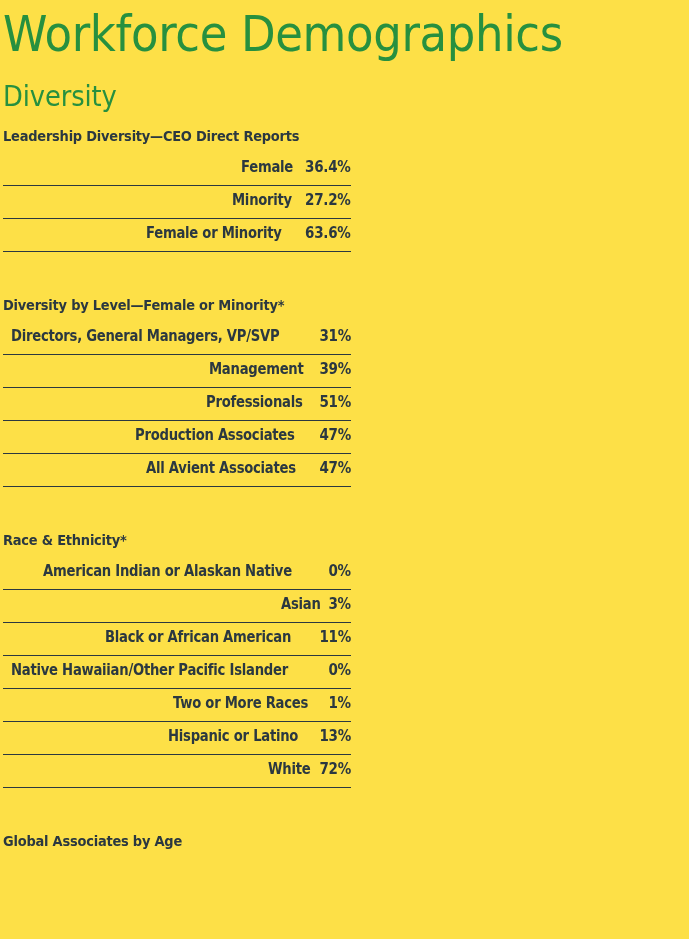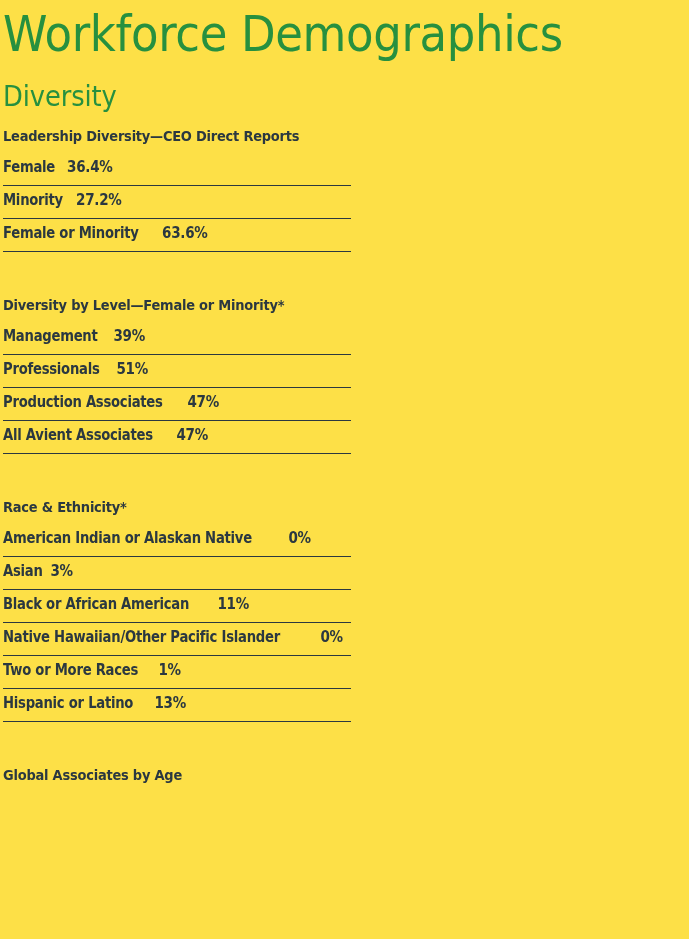--- a/index.html
+++ b/index.html
@@ -71,21 +71,21 @@
     transform: scaleX(0.93);
     transform-origin: 0 50%;
     margin: 0 0 10px 0;
   }
 
   .rows { width: 348px; }
 
   .row {
     display: flex;
     align-items: baseline;
-    justify-content: flex-start;
+    justify-content: flex-end;
     height: 33px;
     box-sizing: border-box;
     border-bottom: 1.4px solid #2b3840;
     padding-bottom: 2px;
   }
 
   .row-label,
   .row-value {
     font-family: "DejaVu Sans", sans-serif;
     font-size: 15px;
@@ -129,20 +129,24 @@
           <div class="row">
             <span class="row-label">Female or Minority</span>
             <span class="row-value">63.6%</span>
           </div>
         </div>
       </div>
       <div class="section">
         <div class="section-heading">Diversity by Level—Female or Minority*</div>
         <div class="rows">
           <div class="row">
+            <span class="row-label">Directors, General Managers, VP/SVP</span>
+            <span class="row-value">31%</span>
+          </div>
+          <div class="row">
             <span class="row-label">Management</span>
             <span class="row-value">39%</span>
           </div>
           <div class="row">
             <span class="row-label">Professionals</span>
             <span class="row-value">51%</span>
           </div>
           <div class="row">
             <span class="row-label">Production Associates</span>
             <span class="row-value">47%</span>
@@ -173,20 +177,24 @@
             <span class="row-value">0%</span>
           </div>
           <div class="row">
             <span class="row-label">Two or More Races</span>
             <span class="row-value">1%</span>
           </div>
           <div class="row">
             <span class="row-label">Hispanic or Latino</span>
             <span class="row-value">13%</span>
           </div>
+          <div class="row">
+            <span class="row-label">White</span>
+            <span class="row-value">72%</span>
+          </div>
         </div>
       </div>
       <div class="section">
         <div class="section-heading">Global Associates by Age</div>
       </div>
     </div>
 
 </div>
 
 </body></html>

